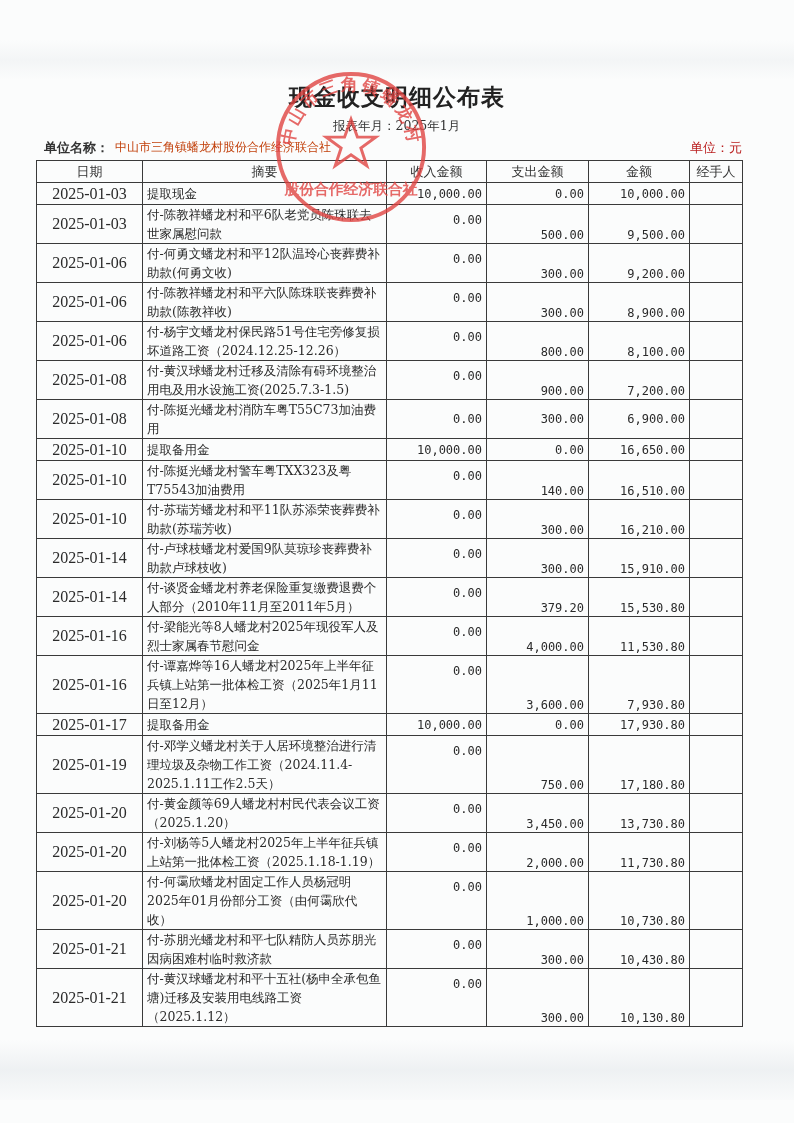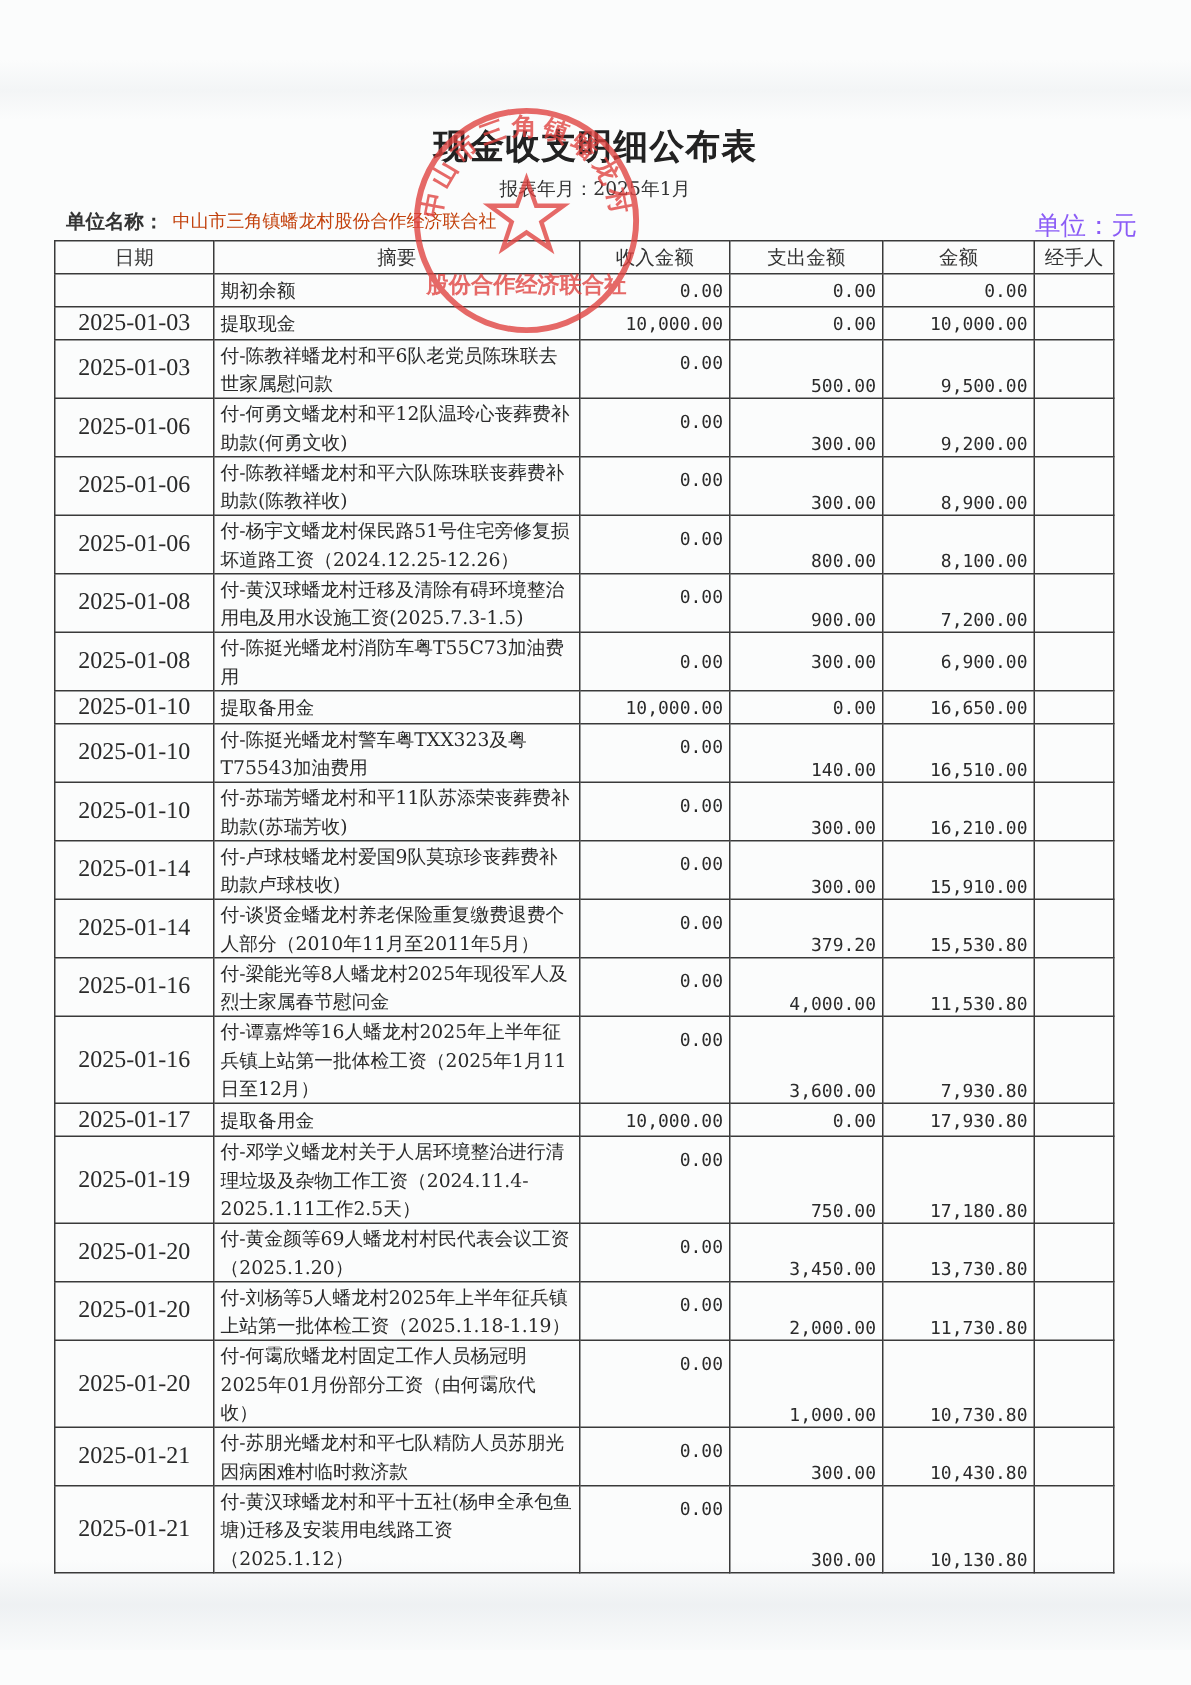--- a/index.html
+++ b/index.html
@@ -27,21 +27,21 @@
     position: absolute; top: 118px; left: 333px; width: 200px; text-align: left;
     font-size: 12.5px; color: #333;
   }
   .unit-name-label {
     position: absolute; top: 139px; left: 44px; font-size: 13px; color: #333; font-weight: bold;
   }
   .unit-name-value {
     position: absolute; top: 139px; left: 115px; font-size: 12px; color: #c2410c;
   }
   .unit-label {
-    position: absolute; top: 139px; left: 690px; font-size: 17px; color: #8b5cf6;
+    position: absolute; top: 139px; left: 690px; font-size: 13px; color: #b91c1c;
   }
   table.ledger {
     position: absolute; left: 36px; top: 160px;
     border-collapse: collapse; table-layout: fixed;
     font-size: 12.5px;
   }
   table.ledger td, table.ledger th {
     border: 1.4px solid #3a3a3a;
     padding: 0 4px;
     overflow: hidden;
@@ -92,28 +92,20 @@
         <th>日期</th>
         <th>摘要</th>
         <th>收入金额</th>
         <th>支出金额</th>
         <th>金额</th>
         <th>经手人</th>
       </tr>
     </thead>
     <tbody id="ledger-body">
         <tr class="single" style="height: 22px;">
-          <td class="date"></td>
-          <td class="summary">期初余额</td>
-          <td class="num income">0.00</td>
-          <td class="num expense">0.00</td>
-          <td class="num balance">0.00</td>
-          <td class="handler"></td>
-        </tr>
-        <tr class="single" style="height: 22px;">
           <td class="date">2025-01-03</td>
           <td class="summary">提取现金</td>
           <td class="num income">10,000.00</td>
           <td class="num expense">0.00</td>
           <td class="num balance">10,000.00</td>
           <td class="handler"></td>
         </tr>
         <tr class="multi" style="height: 39px;">
           <td class="date">2025-01-03</td>
           <td class="summary">付-陈教祥蟠龙村和平6队老党员陈珠联去世家属慰问款</td>

